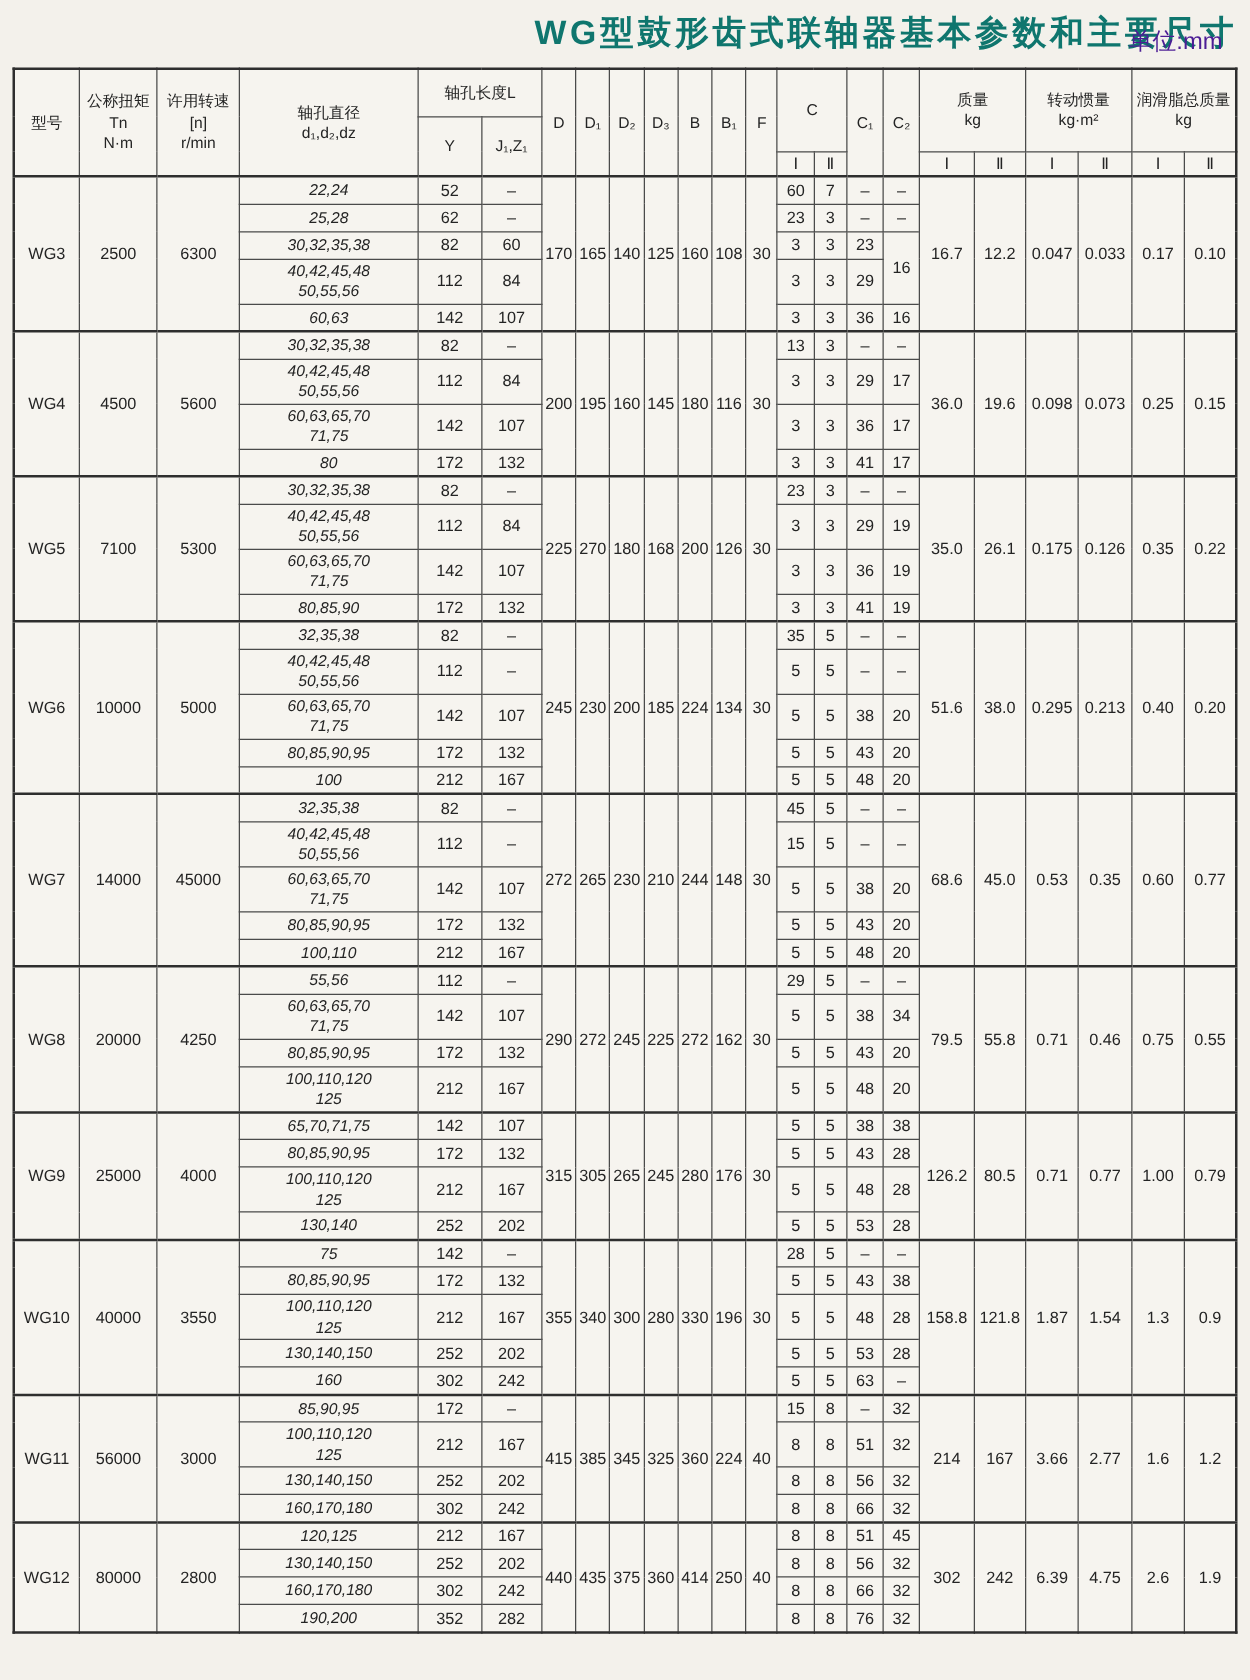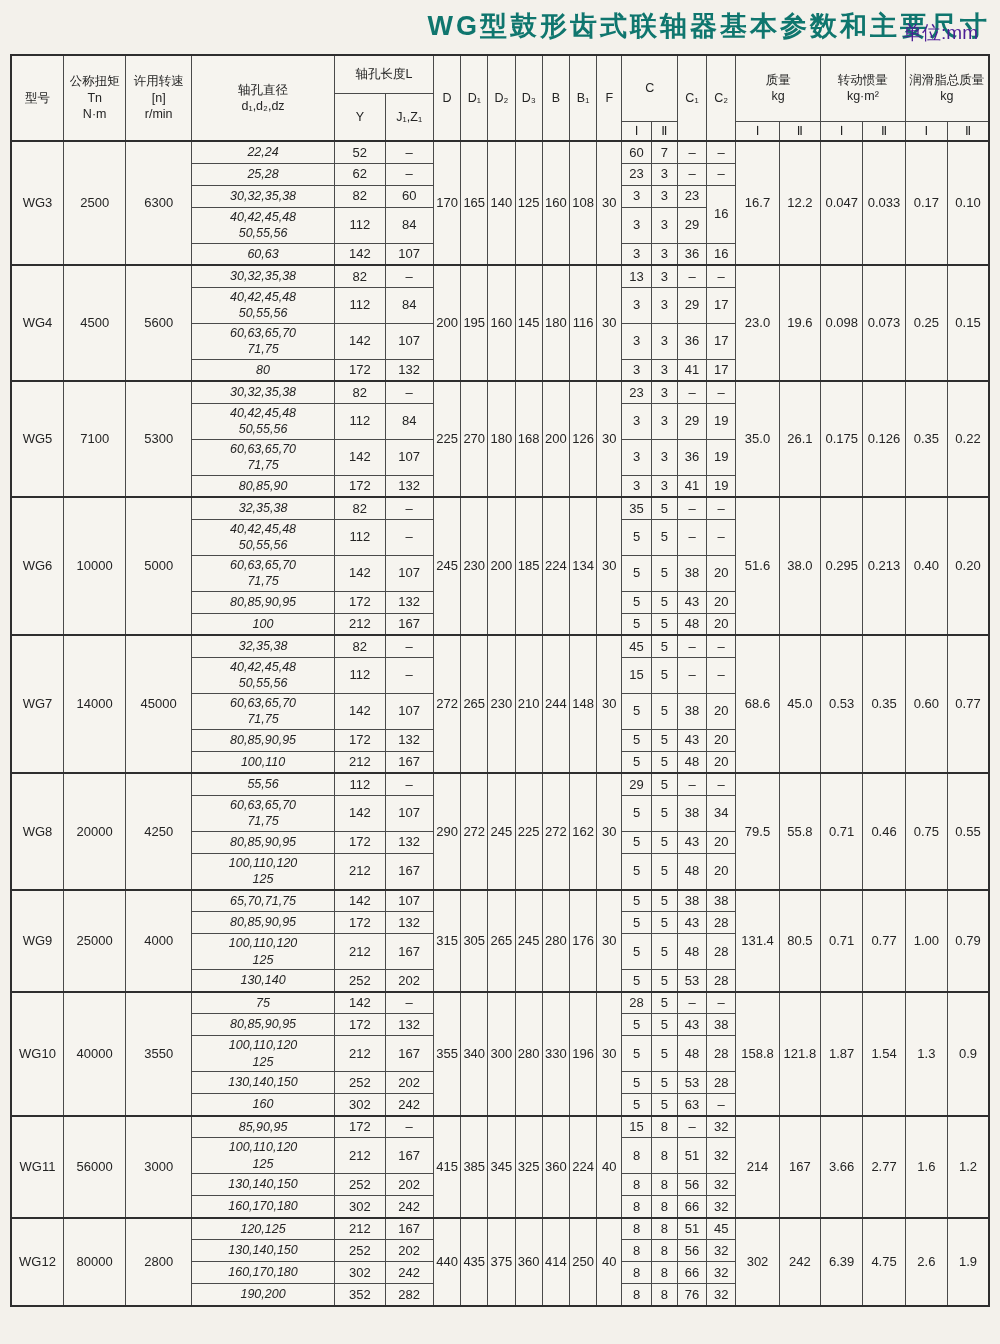--- a/index.html
+++ b/index.html
@@ -200,21 +200,21 @@
           <td rowspan="4">195</td>
           <td rowspan="4">160</td>
           <td rowspan="4">145</td>
           <td rowspan="4">180</td>
           <td rowspan="4">116</td>
           <td rowspan="4">30</td>
           <td>13</td>
           <td>3</td>
           <td>–</td>
           <td>–</td>
-          <td rowspan="4">23.0</td>
+          <td rowspan="4">36.0</td>
           <td rowspan="4">19.6</td>
           <td rowspan="4">0.098</td>
           <td rowspan="4">0.073</td>
           <td rowspan="4">0.25</td>
           <td rowspan="4">0.15</td>
         </tr>
         <tr>
           <td class="bore">40,42,45,48
 50,55,56</td>
           <td>112</td>
@@ -488,21 +488,21 @@
           <td rowspan="4">305</td>
           <td rowspan="4">265</td>
           <td rowspan="4">245</td>
           <td rowspan="4">280</td>
           <td rowspan="4">176</td>
           <td rowspan="4">30</td>
           <td>5</td>
           <td>5</td>
           <td>38</td>
           <td>38</td>
-          <td rowspan="4">131.4</td>
+          <td rowspan="4">126.2</td>
           <td rowspan="4">80.5</td>
           <td rowspan="4">0.71</td>
           <td rowspan="4">0.77</td>
           <td rowspan="4">1.00</td>
           <td rowspan="4">0.79</td>
         </tr>
         <tr>
           <td class="bore">80,85,90,95</td>
           <td>172</td>
           <td>132</td>

